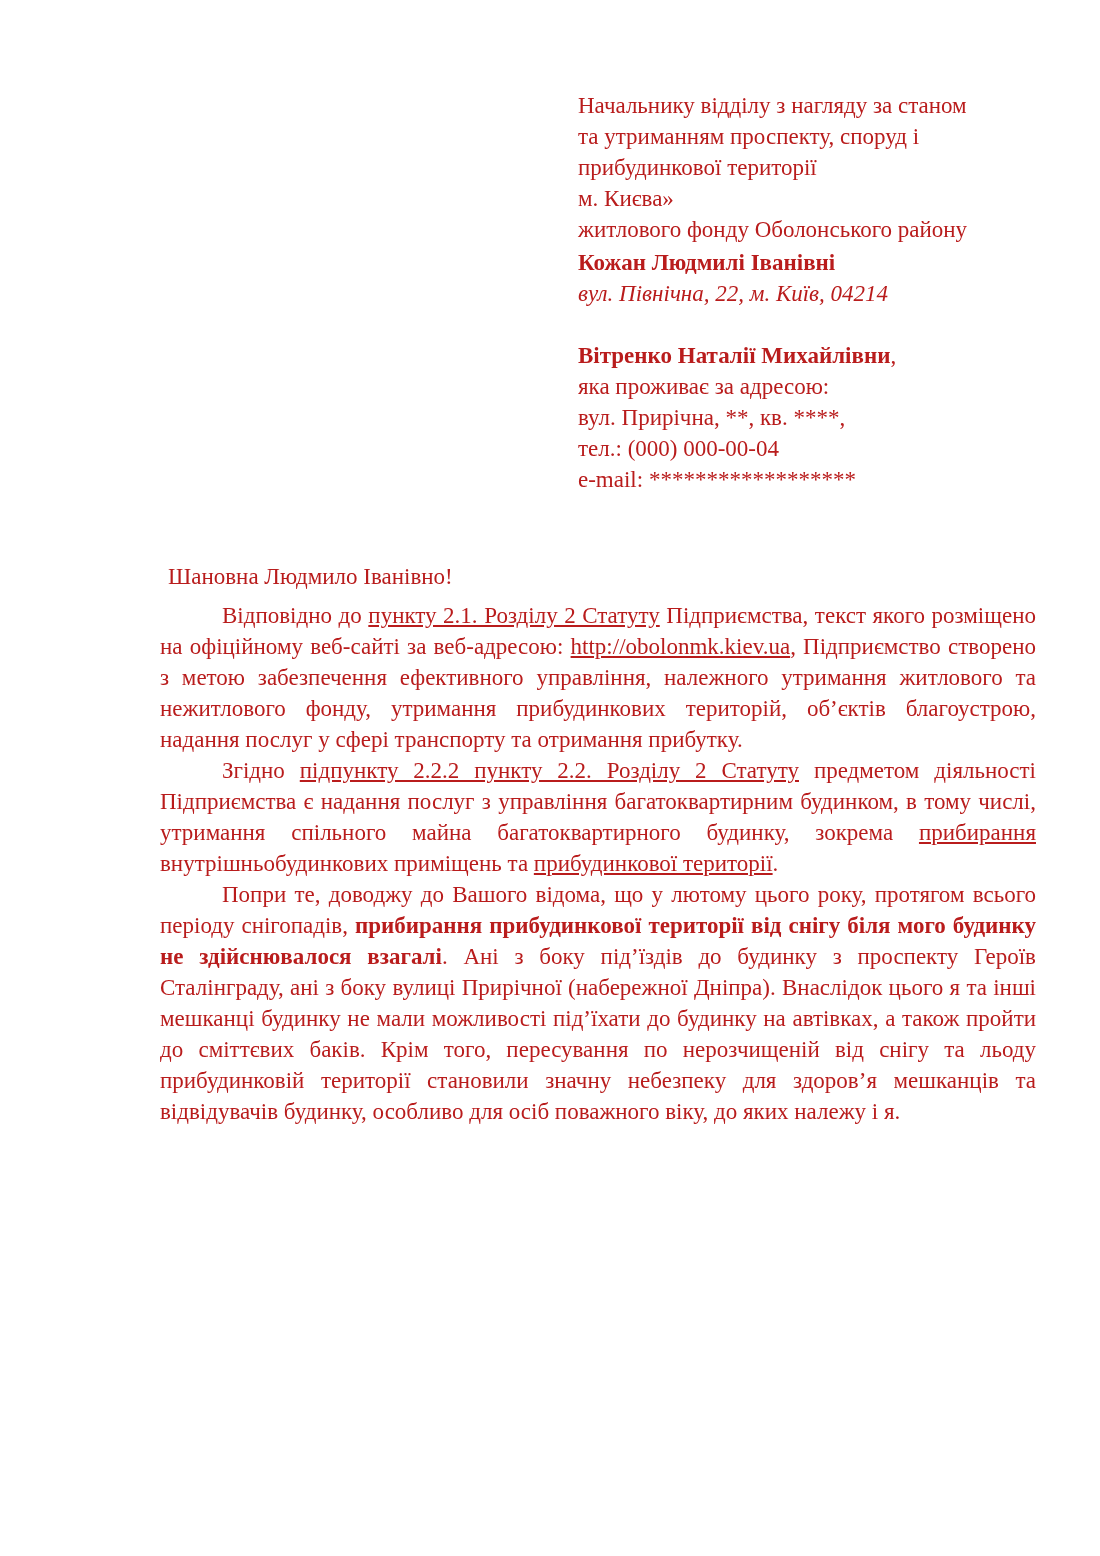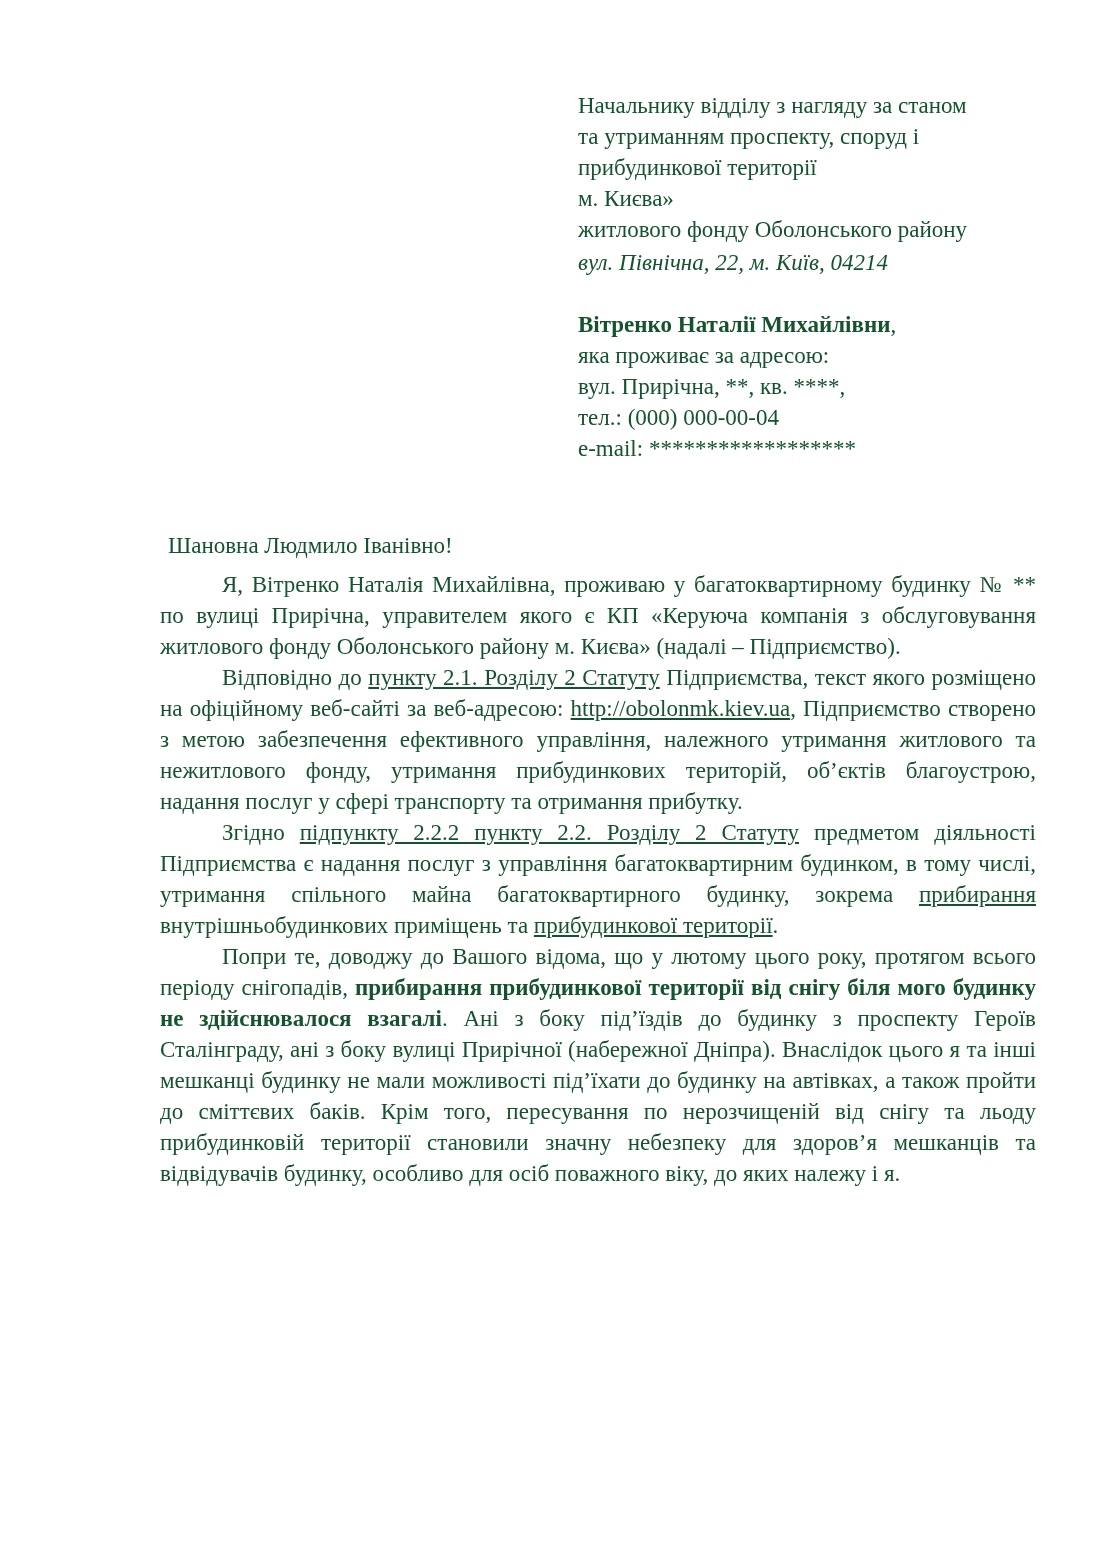--- a/index.html
+++ b/index.html
@@ -1,21 +1,21 @@
 <!DOCTYPE html>
 <html lang="uk"><head>
 <meta charset="utf-8">
 <style>
   html, body { margin: 0; padding: 0; background: #ffffff; }
   .page {
     position: relative;
     width: 1100px;
     height: 1556px;
     background: #ffffff;
-    color: #14532d;
+    color: #b91c1c;
     font-family: "Liberation Serif", "DejaVu Serif", serif;
     font-size: 23px;
     line-height: 31px;
     box-sizing: border-box;
     padding: 90px 64px 0 160px;
     overflow: hidden;
   }
   .addr-block { margin-left: 418px; }
   .addr-line { white-space: nowrap; }
   .b { font-weight: bold; }
@@ -39,41 +39,41 @@
 
   <div class="addr-block">
     <div class="addr-line">Начальнику відділу з нагляду за станом</div>
     <div class="addr-line">та утриманням проспекту, споруд і</div>
     <div class="addr-line">прибудинкової території</div>
     <div class="addr-line">м. Києва»</div>
     <div class="addr-line">житлового фонду Оболонського району</div>
 
     <div class="gap-2"></div>
 
+    <div class="addr-line b">Кожан Людмилі Іванівні</div>
     <div class="addr-line i">вул. Північна, 22, м. Київ, 04214</div>
 
     <div class="spacer-31"></div>
 
     <div>
       <div class="addr-line"><span class="b">Вітренко Наталії Михайлівни</span><span>,</span></div>
       <div class="addr-line">яка проживає за адресою:</div>
       <div class="addr-line">вул. Прирічна, **, кв. ****,</div>
       <div class="addr-line">тел.: (000) 000-00-04</div>
       <div class="addr-line">e-mail: ******************</div>
     </div>
   </div>
 
   <div class="spacer-29"></div>
 
 
   <div class="spacer-29"></div>
 
   <p class="salutation">Шановна Людмило Іванівно!</p>
 
-  <p class="body-par"><span>Я, Вітренко Наталія Михайлівна, проживаю у багатоквартирному будинку № ** по вулиці Прирічна, управителем якого є КП «Керуюча компанія з обслуговування житлового фонду Оболонського району м. Києва» (надалі – Підприємство).</span></p>
 
   <p class="body-par"><span>Відповідно до </span><span class="u">пункту 2.1. Розділу 2 Статуту</span><span> Підприємства, текст якого розміщено на офіційному веб-сайті за веб-адресою: </span><span class="u">http://obolonmk.kiev.ua</span><span>, Підприємство створено з метою забезпечення ефективного управління, належного утримання житлового та нежитлового фонду, утримання прибудинкових територій, об’єктів благоустрою, надання послуг у сфері транспорту та отримання прибутку.</span></p>
 
   <p class="body-par"><span>Згідно </span><span class="u">підпункту 2.2.2 пункту 2.2. Розділу 2 Статуту</span><span> предметом діяльності Підприємства є надання послуг з управління багатоквартирним будинком, в тому числі, утримання спільного майна багатоквартирного будинку, зокрема </span><span class="u">прибирання</span><span> внутрішньобудинкових приміщень та </span><span class="u">прибудинкової території</span><span>.</span></p>
 
   <p class="body-par"><span>Попри те, доводжу до Вашого відома, що у лютому цього року, протягом всього періоду снігопадів, </span><span class="b">прибирання прибудинкової території від снігу біля мого будинку не здійснювалося взагалі</span><span>. Ані з боку під’їздів до будинку з проспекту Героїв Сталінграду, ані з боку вулиці Прирічної (набережної Дніпра). Внаслідок цього я та інші мешканці будинку не мали можливості під’їхати до будинку на автівках, а також пройти до сміттєвих баків. Крім того, пересування по нерозчищеній від снігу та льоду прибудинковій території становили значну небезпеку для здоров’я мешканців та відвідувачів будинку, особливо для осіб поважного віку, до яких належу і я.</span></p>
 
 </div>
 
 </body></html>

